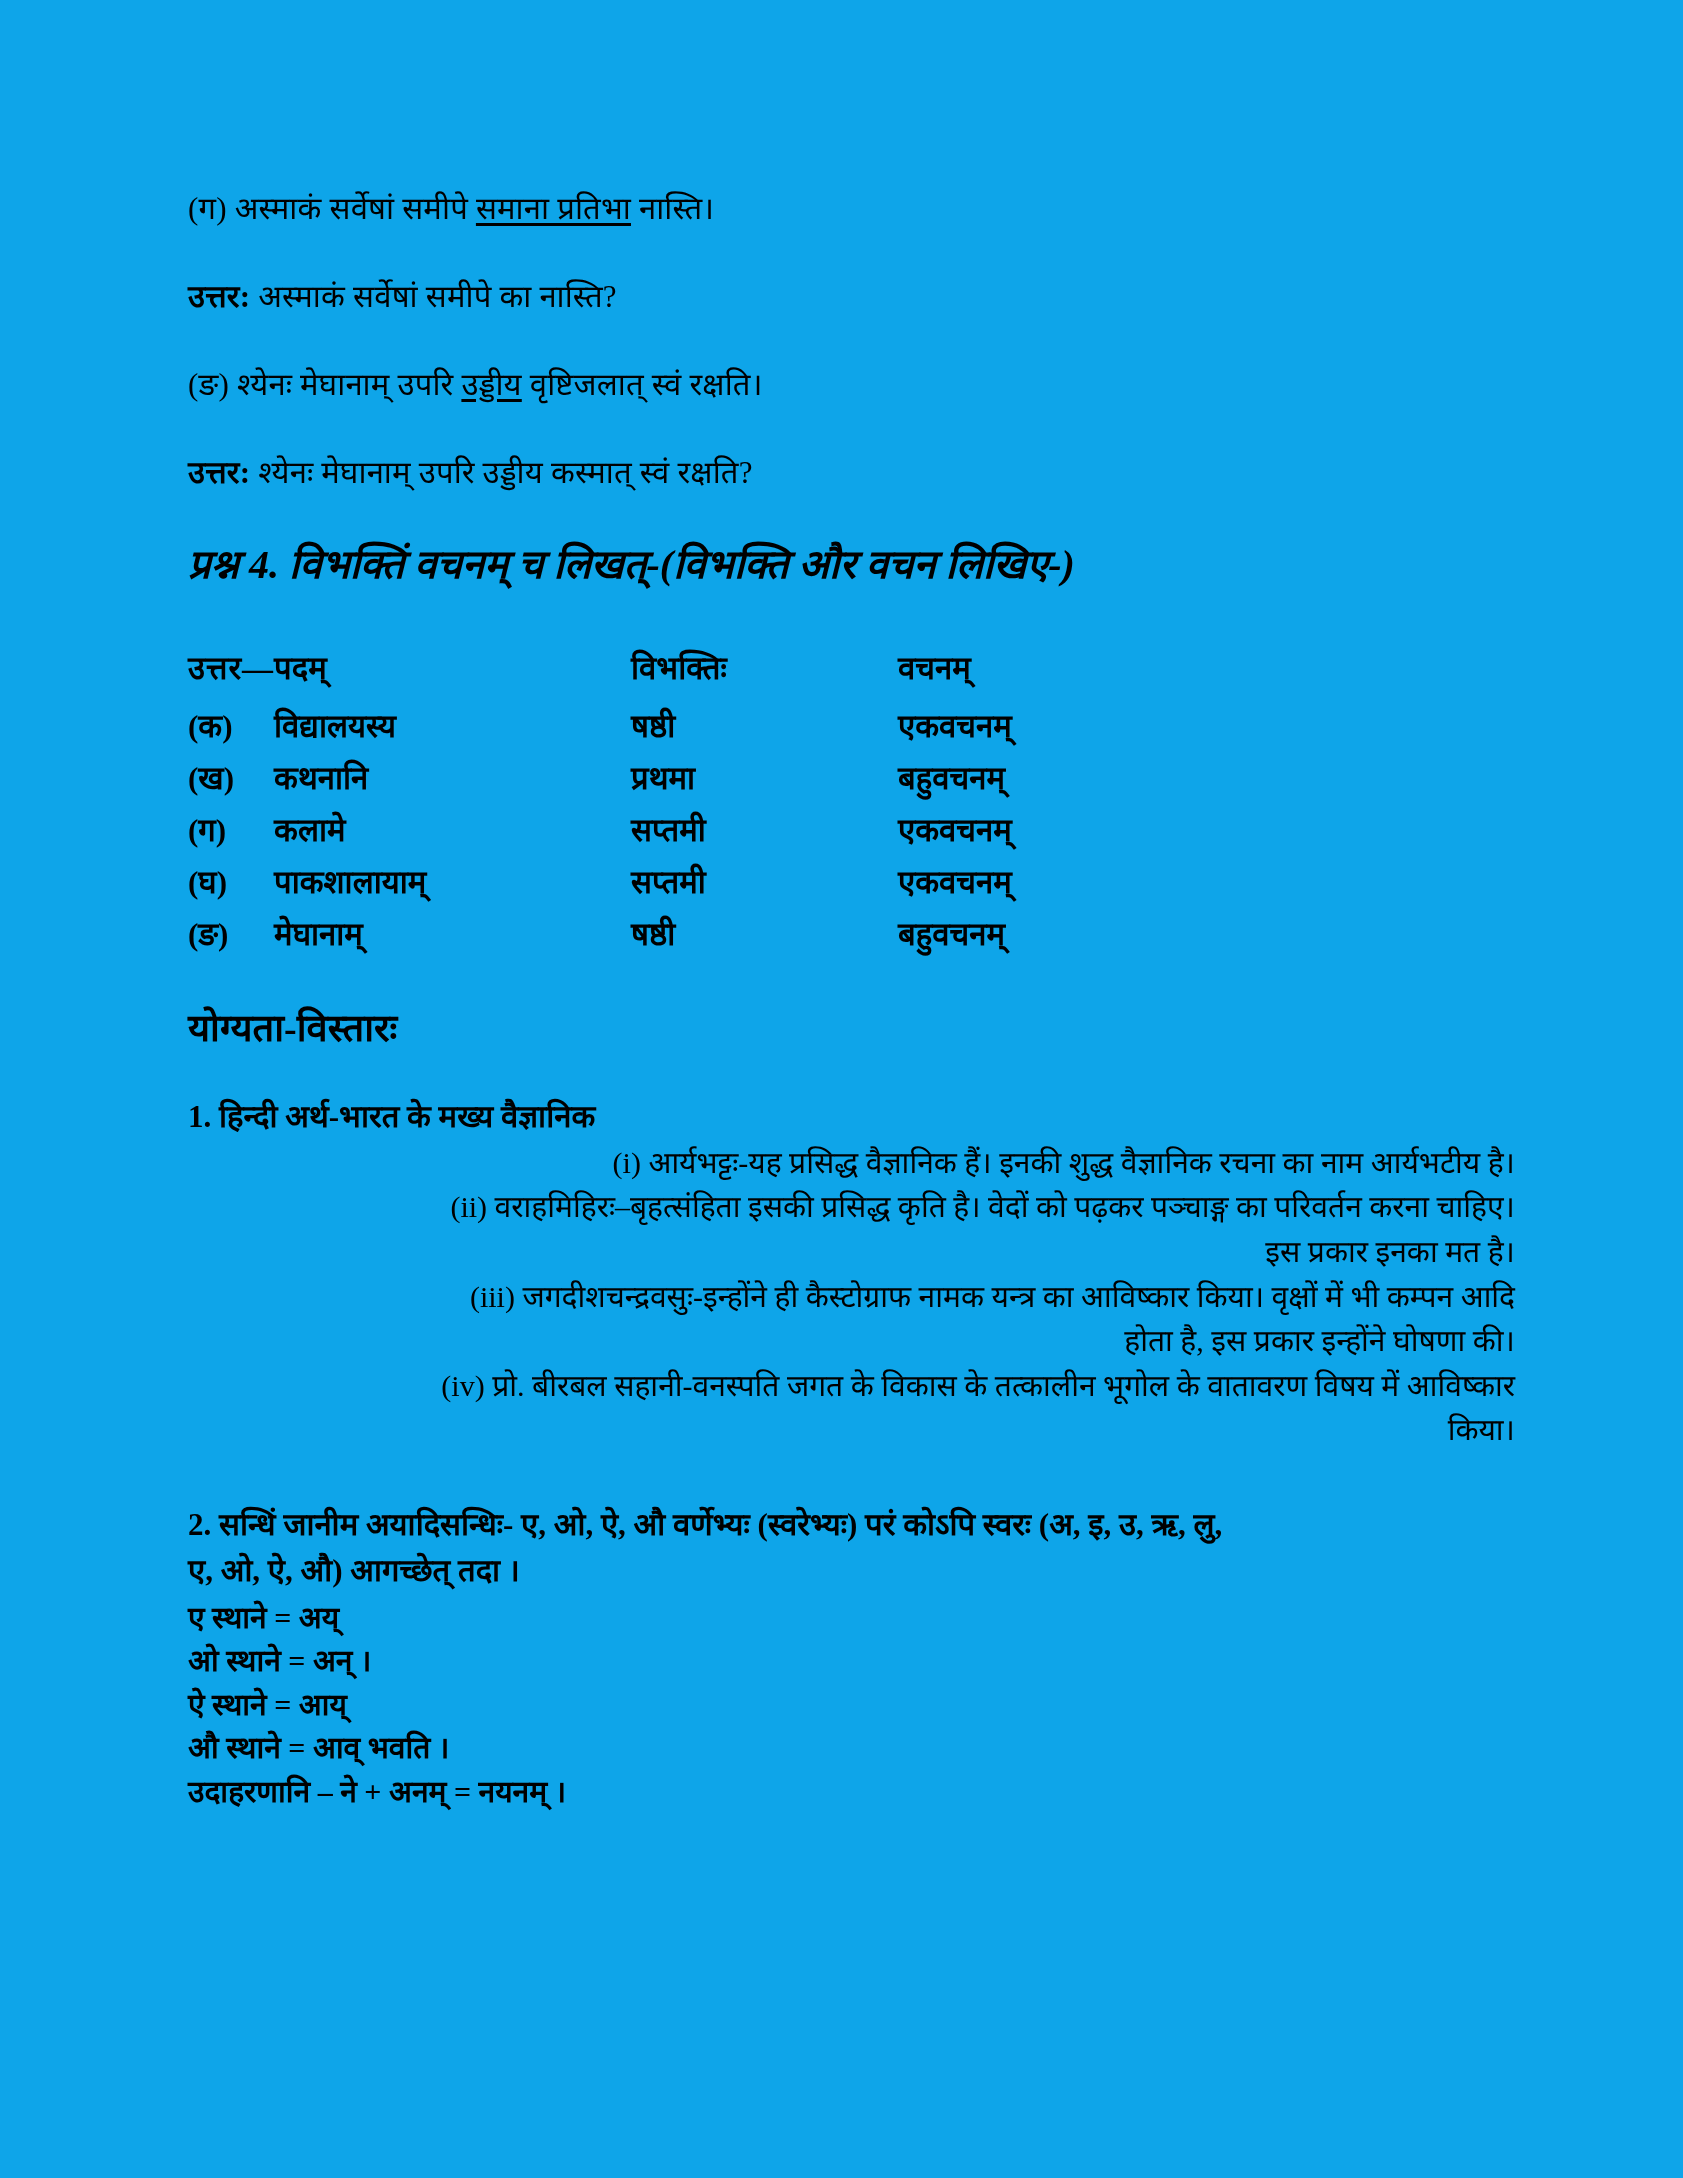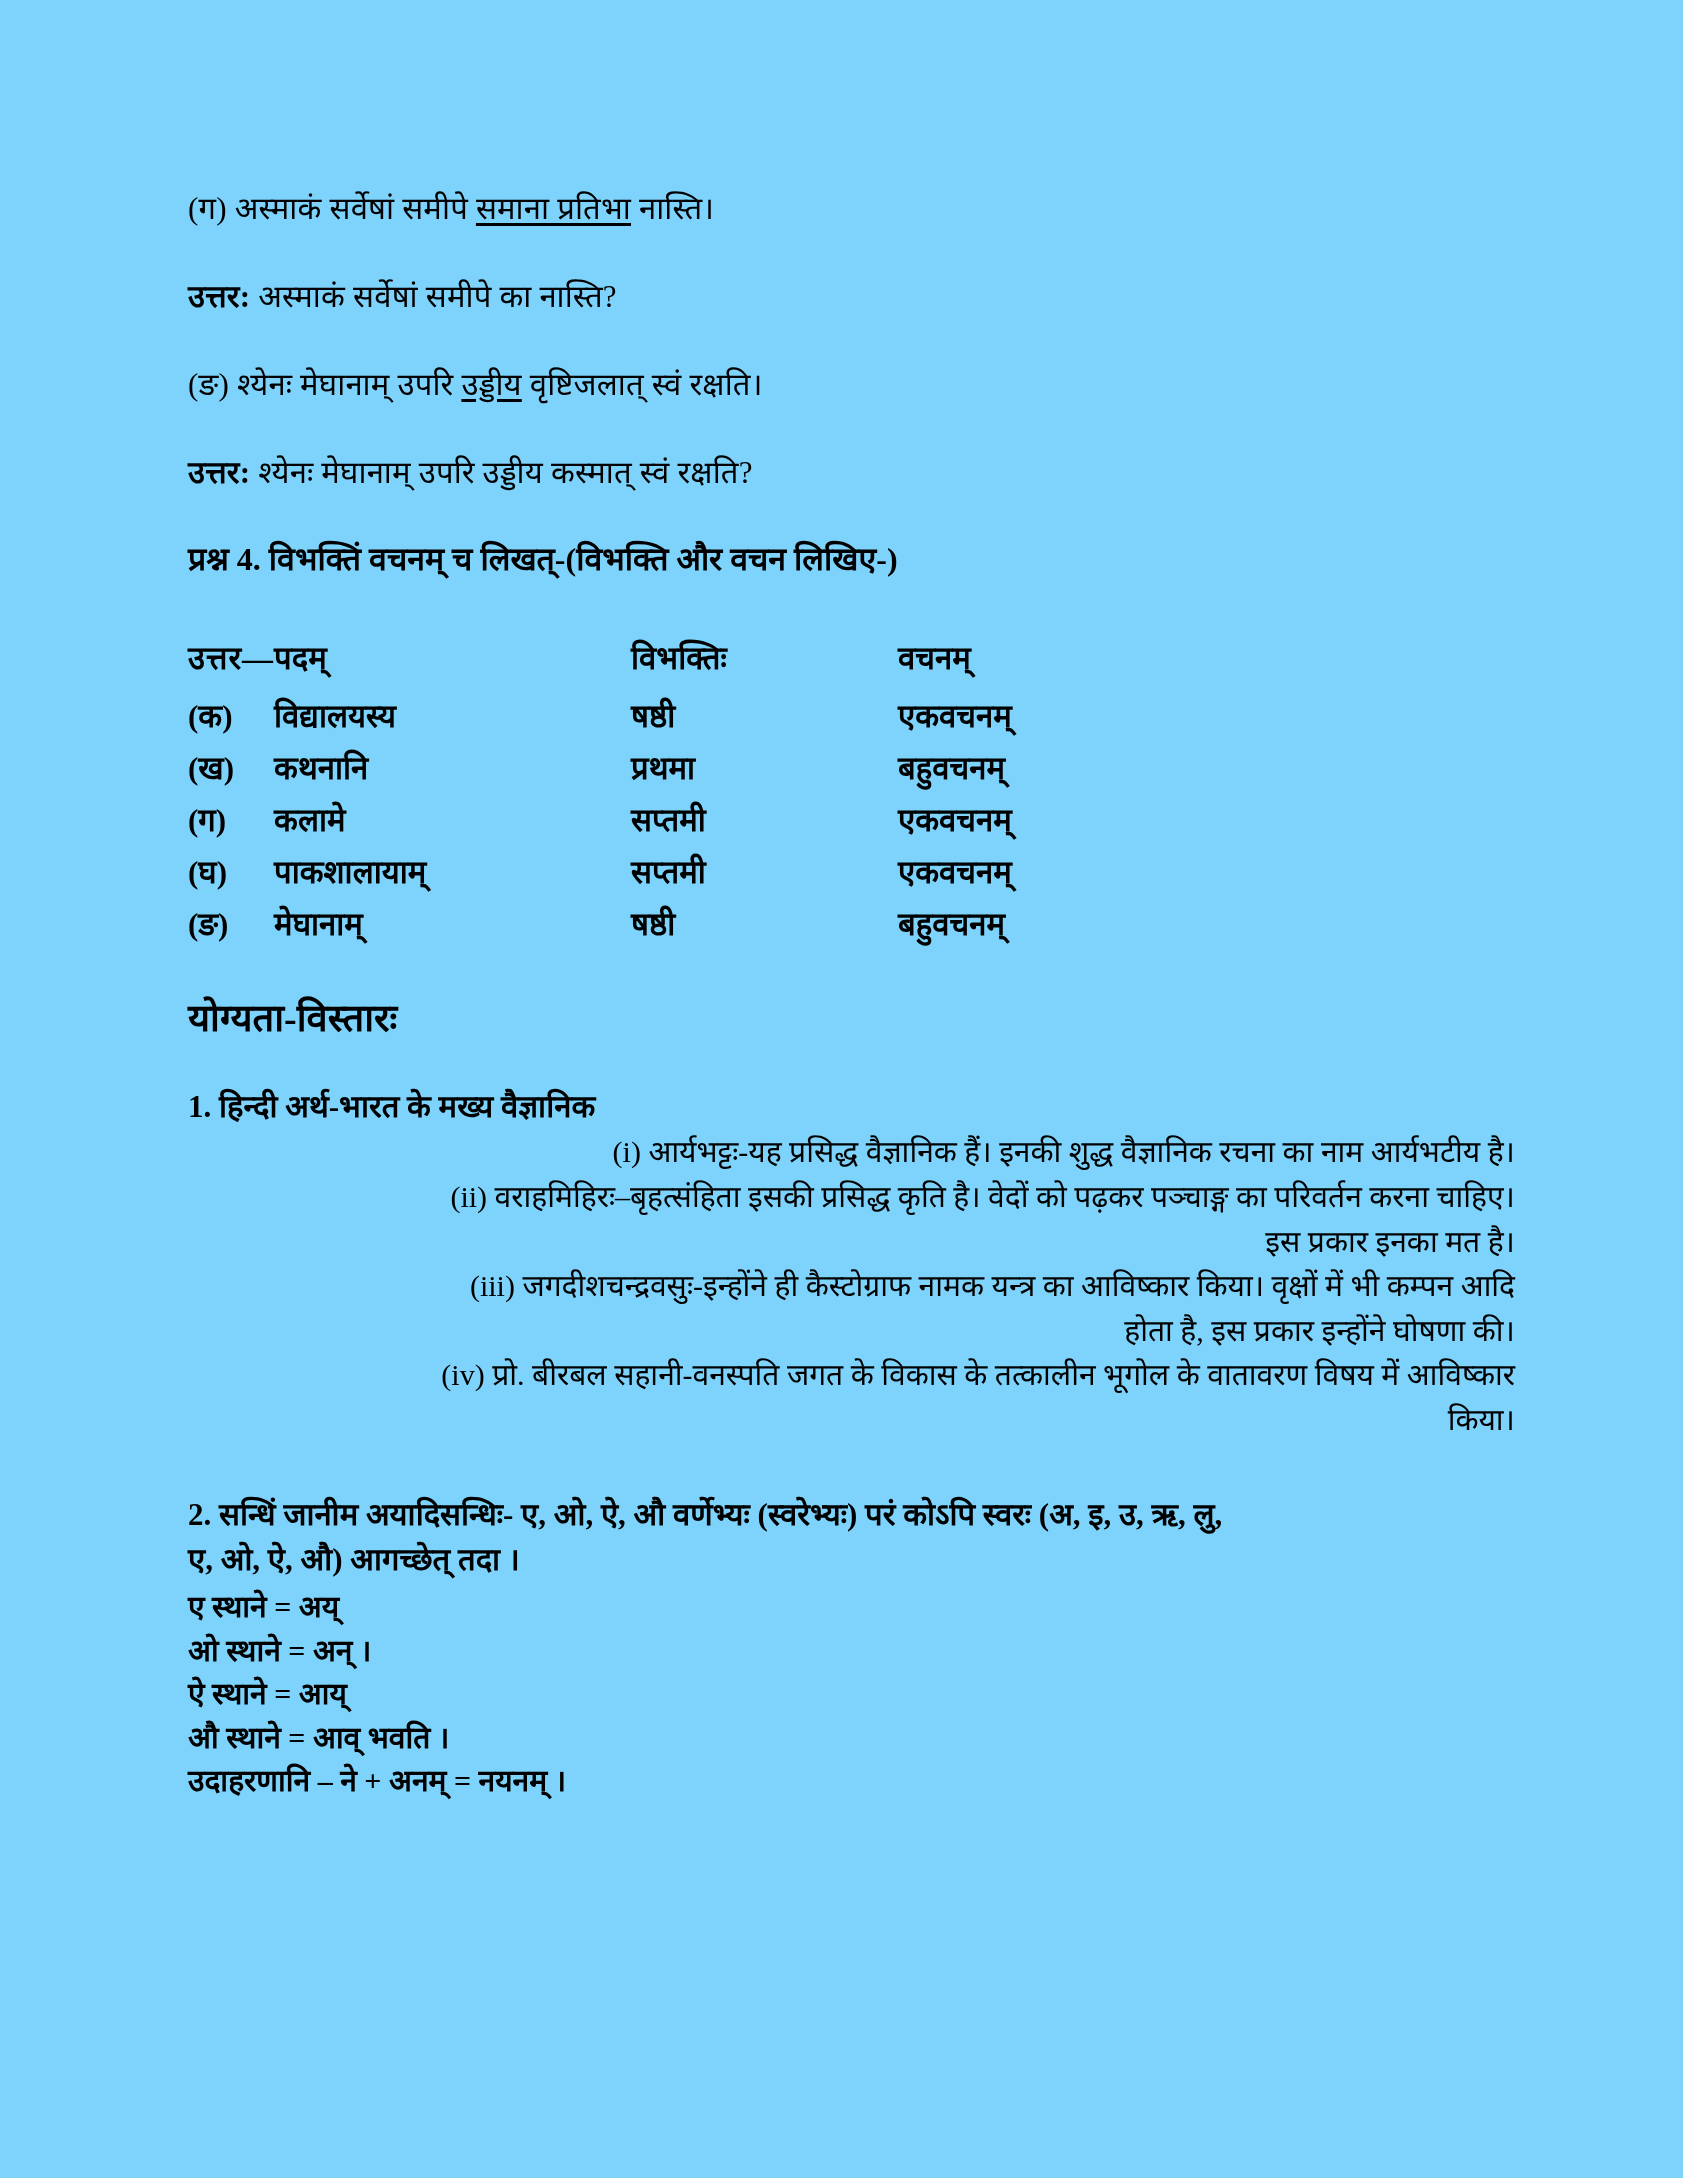--- a/index.html
+++ b/index.html
@@ -4,21 +4,21 @@
 <title>Sanskrit Solutions Page</title>
 <style>
   html, body {
     margin: 0;
     padding: 0;
     background: #ffffff;
   }
   .page {
     width: 1683px;
     height: 2178px;
-    background: #7dd3fc;
+    background: #0ea5e9;
     position: relative;
     box-sizing: border-box;
     padding: 188px 168px 119px 188px;
     font-family: "Liberation Serif", "DejaVu Serif", serif;
     color: #000000;
     overflow: hidden;
   }
 
   
   .qline {
@@ -35,24 +35,25 @@
   }
   .ansline .lbl, .qline .lbl {
     font-weight: bold;
   }
   .u {
     text-decoration: underline;
     text-underline-offset: 4px;
   }
 
   .q-heading {
-    font-size: 32px;
+    font-size: 40px;
     font-weight: bold;
     margin: 0 0 51px 0;
     line-height: 1.3;
+    font-style: italic;
   }
 
   .uttar-label {
     font-size: 32px;
     font-weight: bold;
     margin: 0 0 6px 0;
     line-height: 1.2;
   }
 
   

